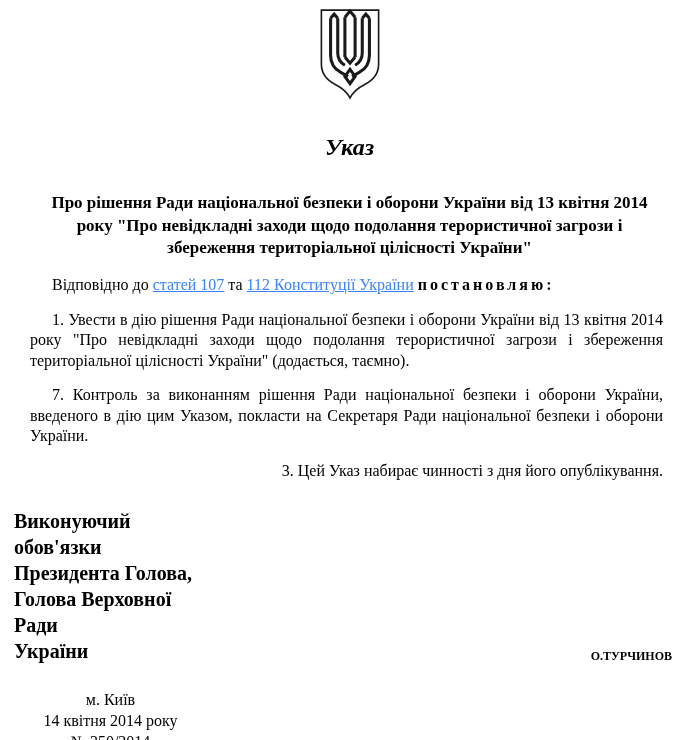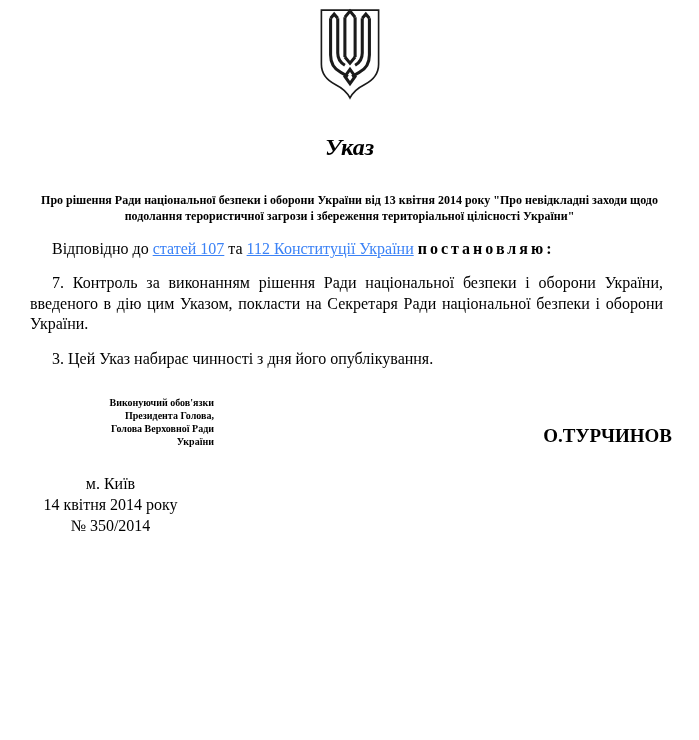--- a/index.html
+++ b/index.html
@@ -30,21 +30,21 @@
     font-size: 24px;
     line-height: 1.15;
   }
   .decree-title .t1 { margin-top: 33px; }
   .decree-title .t2 { margin-top: 12px; }
   .heading {
     width: 628px;
     margin: 30px auto 0 auto;
     text-align: center;
     font-weight: bold;
-    font-size: 12px;
+    font-size: 17px;
     line-height: 1.35;
   }
   .bodytext {
     padding: 0 36px 0 30px;
     font-size: 16px;
     line-height: 1.28;
   }
   .preamble {
     margin-top: 15px;
     text-indent: 22px;
@@ -58,39 +58,39 @@
   .decree-word {
     font-weight: bold;
     letter-spacing: 3px;
     text-align: center;
   }
   .para {
     margin-top: 14px;
     text-indent: 22px;
     text-align: justify;
   }
-  .para.last { text-align: left; }
+  .para.last { text-align: right; }
   .signature-row {
     margin-top: 27px;
     display: flex;
     justify-content: space-between;
     align-items: flex-end;
     padding-right: 27px;
   }
   .signee-position {
     margin-left: 14px;
     width: 200px;
-    text-align: right;
+    text-align: left;
     font-weight: bold;
-    font-size: 10px;
+    font-size: 20px;
     line-height: 1.3;
   }
   .signee-name {
     font-weight: bold;
-    font-size: 19px;
+    font-size: 12px;
     line-height: 1.3;
   }
   .footer-block {
     margin-left: 8px;
     margin-top: 26px;
     width: 205px;
     text-align: center;
     font-weight: normal;
     font-size: 16px;
     line-height: 1.3;
@@ -123,20 +123,21 @@
   <div class="decree-title">
     <div class="t1">Указ</div>
   </div>
 
   <div class="heading">Про рішення Ради національної безпеки і оборони України від 13 квітня 2014 року "Про невідкладні заходи щодо подолання терористичної загрози і збереження територіальної цілісності України"</div>
 
   <div class="bodytext">
 
     <div class="preamble"><span>Відповідно до </span><a>статей 107</a><span> та </span><a>112 Конституції України</a> <span class="decree-word">постановляю:</span></div>
 
+    <div class="para">1. Увести в дію рішення Ради національної безпеки і оборони України від 13 квітня 2014 року "Про невідкладні заходи щодо подолання терористичної загрози і збереження територіальної цілісності України" (додається, таємно).</div>
 
     <div class="para">7. Контроль за виконанням рішення Ради національної безпеки і оборони України, введеного в дію цим Указом, покласти на Секретаря Ради національної безпеки і оборони України.</div>
 
     <div class="para last">3. Цей Указ набирає чинності з дня його опублікування.</div>
 
   </div>
 
   <div class="signature-row">
     <div class="signee-position">
       <div>Виконуючий обов'язки</div>

